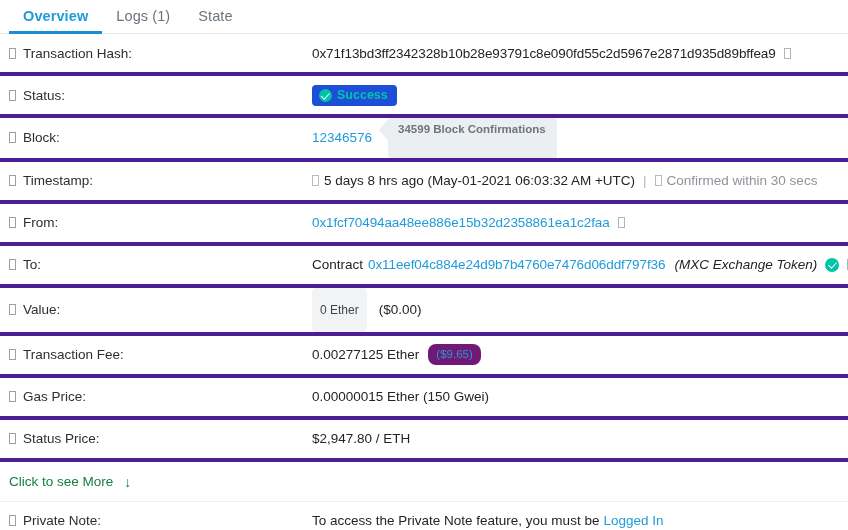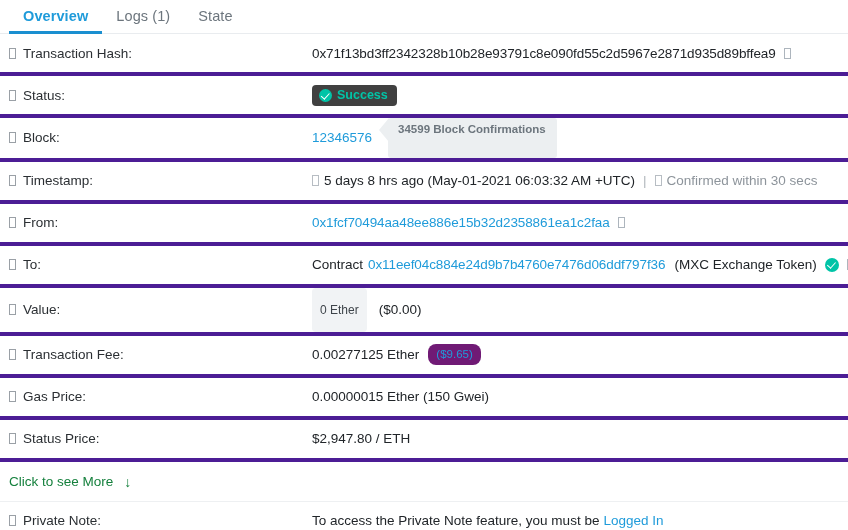--- a/index.html
+++ b/index.html
@@ -96,21 +96,21 @@
     font-size: 13.5px;
     letter-spacing: -0.1px;
     color: #212529;
     white-space: nowrap;
   }
 
   
   .badge-success {
     display: inline-flex;
     align-items: center;
-    background: #404040;
+    background: #1d4ed8;
     color: #00c4a7;
     border-radius: 4px;
     padding: 4px 9px 4px 7px;
     font-size: 12.5px;
     font-weight: bold;
     line-height: 1;
   }
   .check-circle {
     width: 13px; height: 13px;
     border-radius: 50%;
@@ -176,21 +176,21 @@
     padding: 5px 8px;
     border-radius: 8px;
     line-height: 1;
     margin-left: 9px;
     white-space: nowrap;
   }
   .value-usd { margin-left: 12px; font-size: 13.5px; color: #212529; }
 
   
   .contract-word { margin-right: 5px; }
-  .token-name { margin-left: 9px; color: #212529; white-space: nowrap; }
+  .token-name { margin-left: 9px; color: #212529; white-space: nowrap; font-style: italic; }
   .verified {
     width: 14px; height: 14px;
     border-radius: 50%;
     background: #00c4a7;
     margin-left: 8px;
     position: relative;
     flex: 0 0 auto;
   }
   .verified::after {
     content: "";

